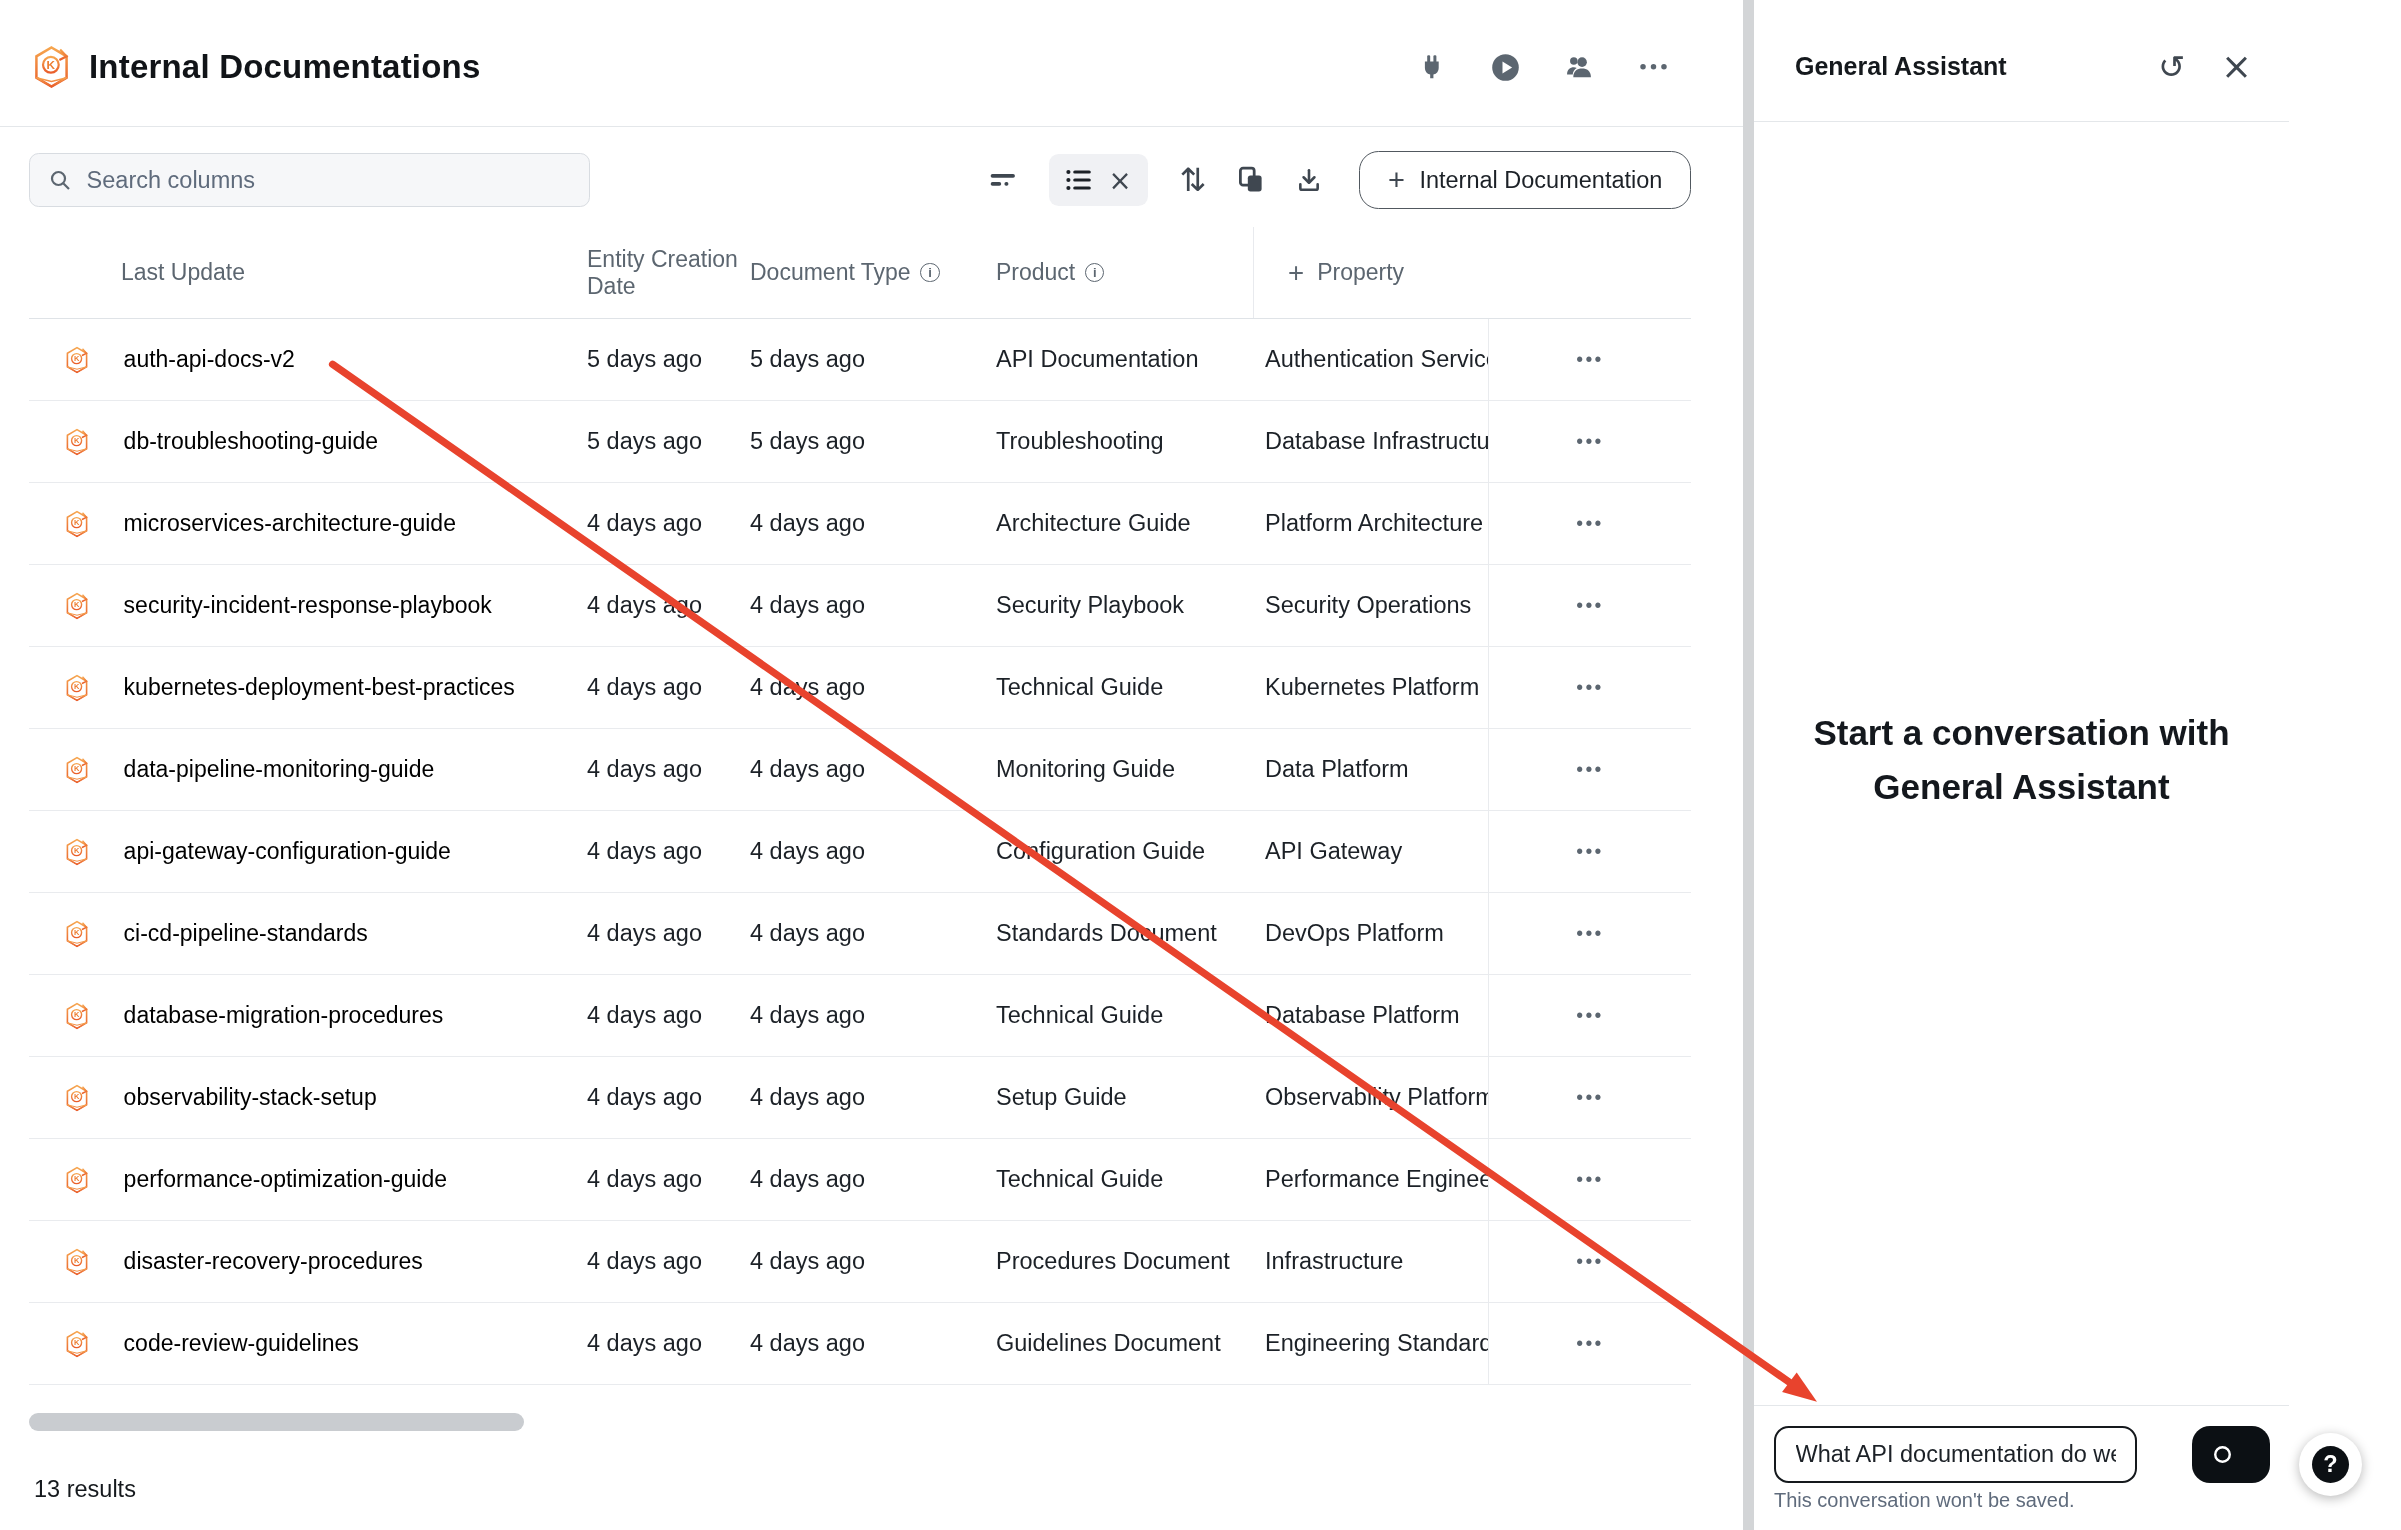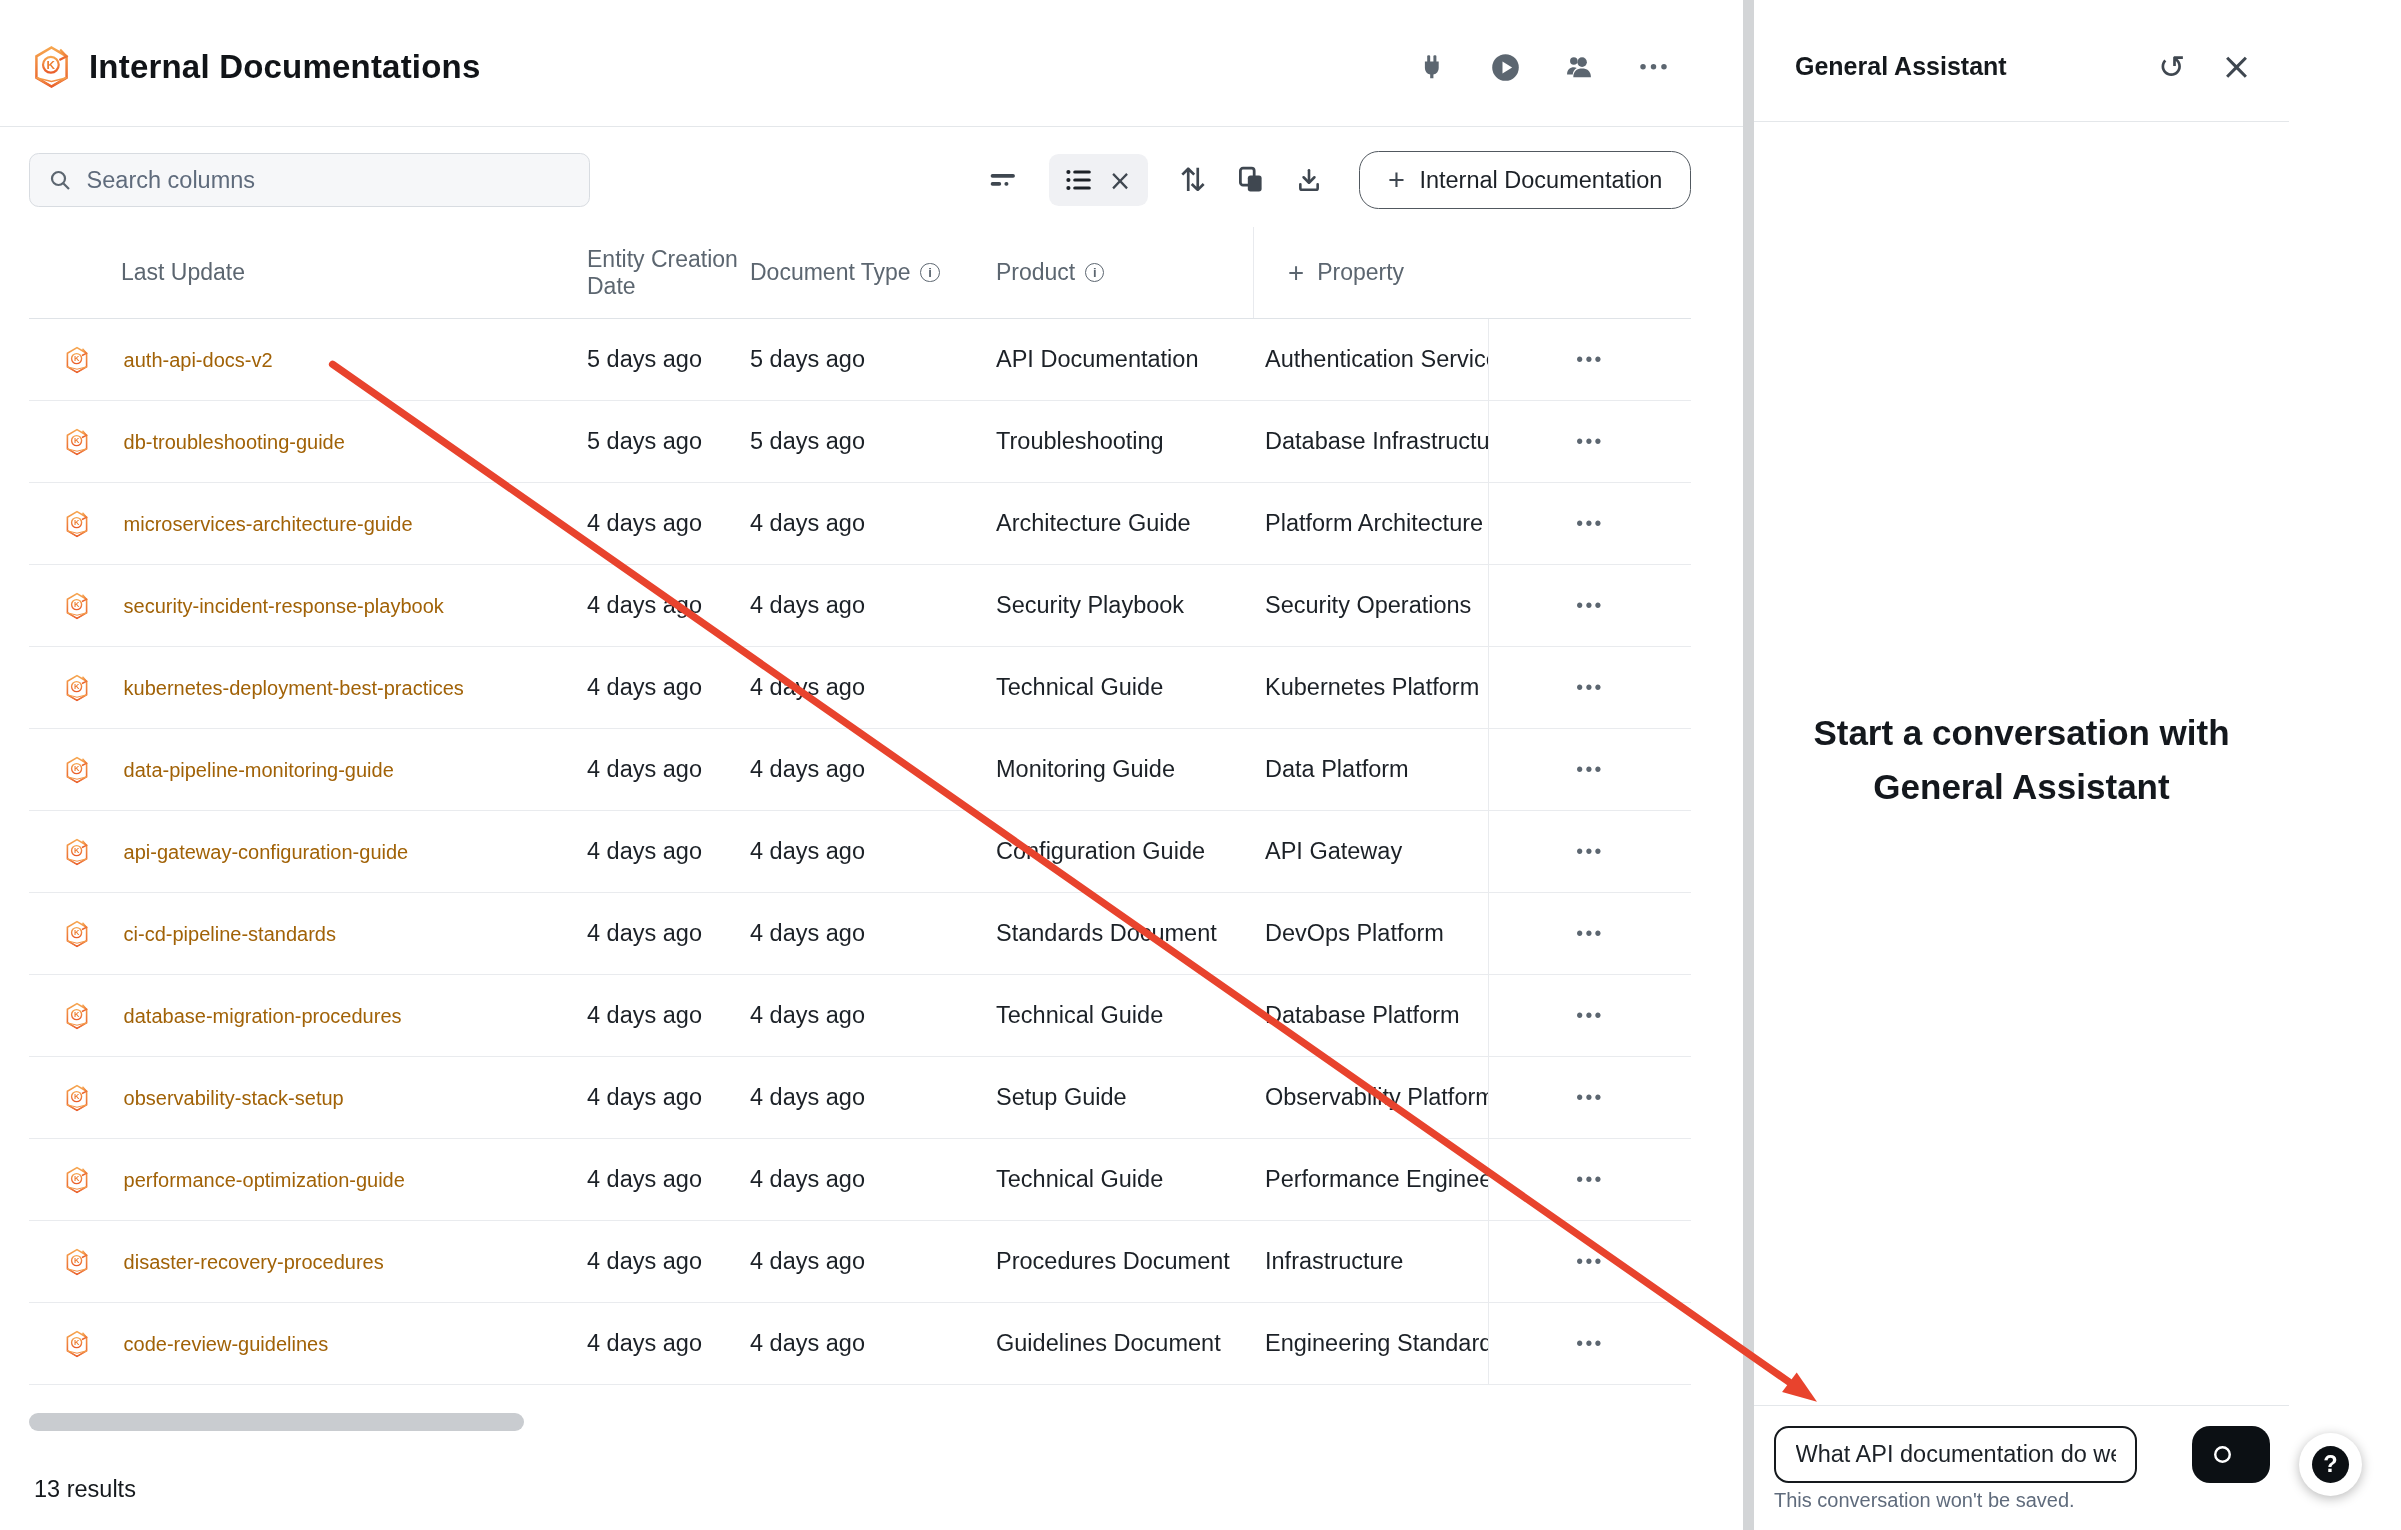--- a/index.html
+++ b/index.html
@@ -48,21 +48,21 @@
              font-style:normal; flex:0 0 auto; }
   .th-actions { height:100%; border-left:0.8px solid #e8eaee; display:flex; align-items:center;
                 padding-left:34px; gap:13px; font-size:23px; color:#5c6670; }
   .th-actions .plus { font-size:27.6px; color:#5c6670; }
 
   .trow { height:82px; border-bottom:0.8px solid #e9ebee; }
   .c-icon { padding-left:36px; }
   .c-icon svg { display:block; }
   .cell { font-size:23.5px; color:#1c2127; padding-left:12px; white-space:nowrap; overflow:hidden; }
   .c-id { padding-left:14.6px; }
-  .c-id a { color:#a16207; text-decoration:none; font-size:20px; }
+  .c-id a { color:#000000; text-decoration:none; font-size:23px; }
   .c-actions { height:100%; border-left:0.8px solid #e9ebee; display:flex; align-items:center;
                justify-content:center; }
   .dots-btn { border:none; background:transparent; color:#5c6670; font-size:19.5px; letter-spacing:2.4px;
               cursor:pointer; line-height:1; padding:8px; }
 
   .hscrollbar { margin:27.6px 0 0 0; width:495px; height:18px; border-radius:9px; background:#c9ccd0; }
   .results { margin:45px 0 0 34px; font-size:23.5px; color:#15191d; }
 
   
   .v-divider { position:absolute; left:1743px; top:0; width:11.4px; height:1530px; background:#d3d5d7; }

